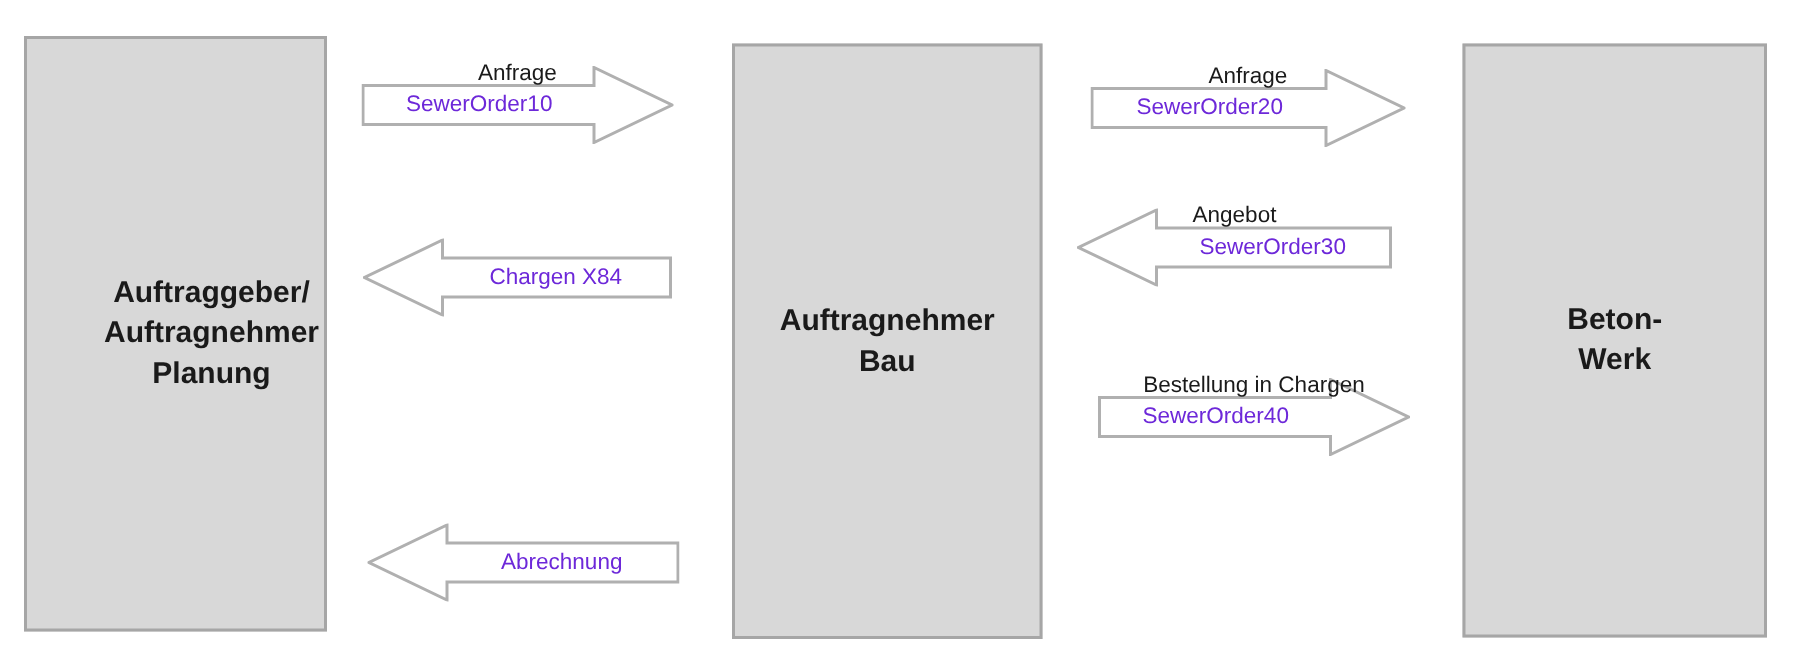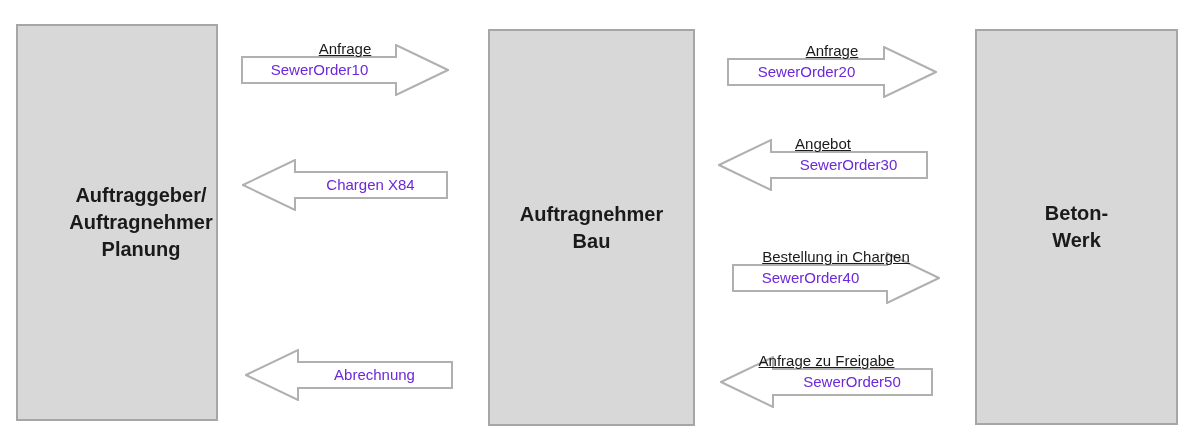--- a/index.html
+++ b/index.html
@@ -55,21 +55,20 @@
   .lbl-above {
     position: absolute;
     left: 0;
     right: 0;
     bottom: 39px;
     text-align: center;
     font-size: 15px;
     line-height: 16px;
     color: #1a1a1a;
     white-space: nowrap;
-    text-decoration: underline;
   }
   .lbl-inside {
     position: absolute;
     top: 50%;
     transform: translateY(-50%);
     text-align: center;
     font-size: 15px;
     line-height: 16px;
     color: #6d28d9;
     white-space: nowrap;
@@ -145,21 +144,14 @@
   </div>
 
   <div class="arrow dir-right" id="arrow-6">
     <svg width="208" height="52" viewBox="0 0 208 52">
       <polygon points="1,13 155,13 155,1 207,26 155,51 155,39 1,39"></polygon>
     </svg>
     <div class="lbl-above">Bestellung in Chargen</div>
     <div class="lbl-inside">SewerOrder40</div>
   </div>
 
-  <div class="arrow dir-left" id="arrow-7">
-    <svg width="213" height="52" viewBox="0 0 213 52">
-      <polygon points="212,13 53,13 53,1 1,26 53,51 53,39 212,39"></polygon>
-    </svg>
-    <div class="lbl-above">Anfrage zu Freigabe</div>
-    <div class="lbl-inside">SewerOrder50</div>
-  </div>
 
 </div>
 
 </body></html>

